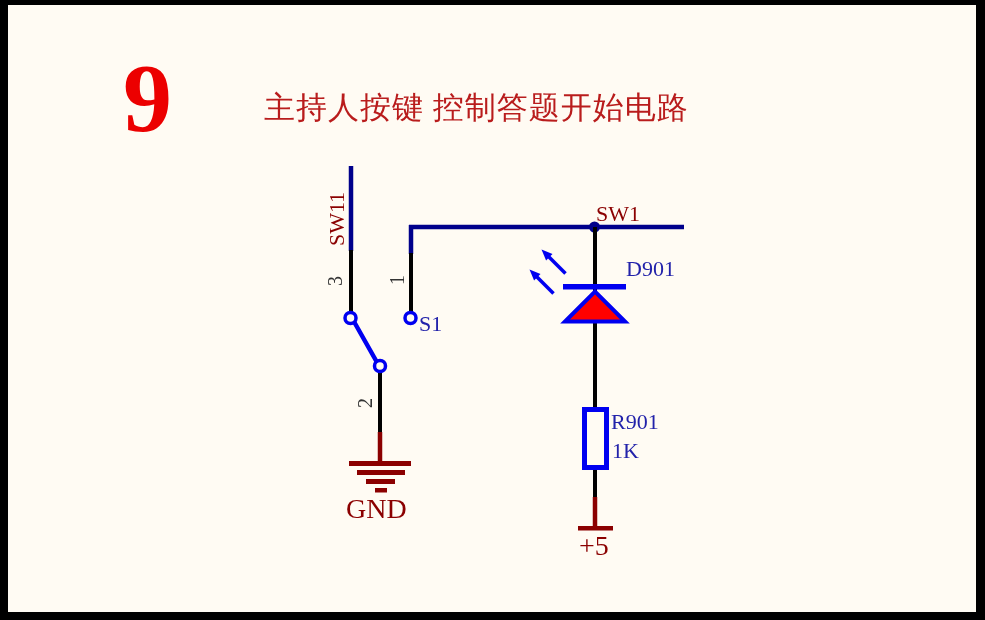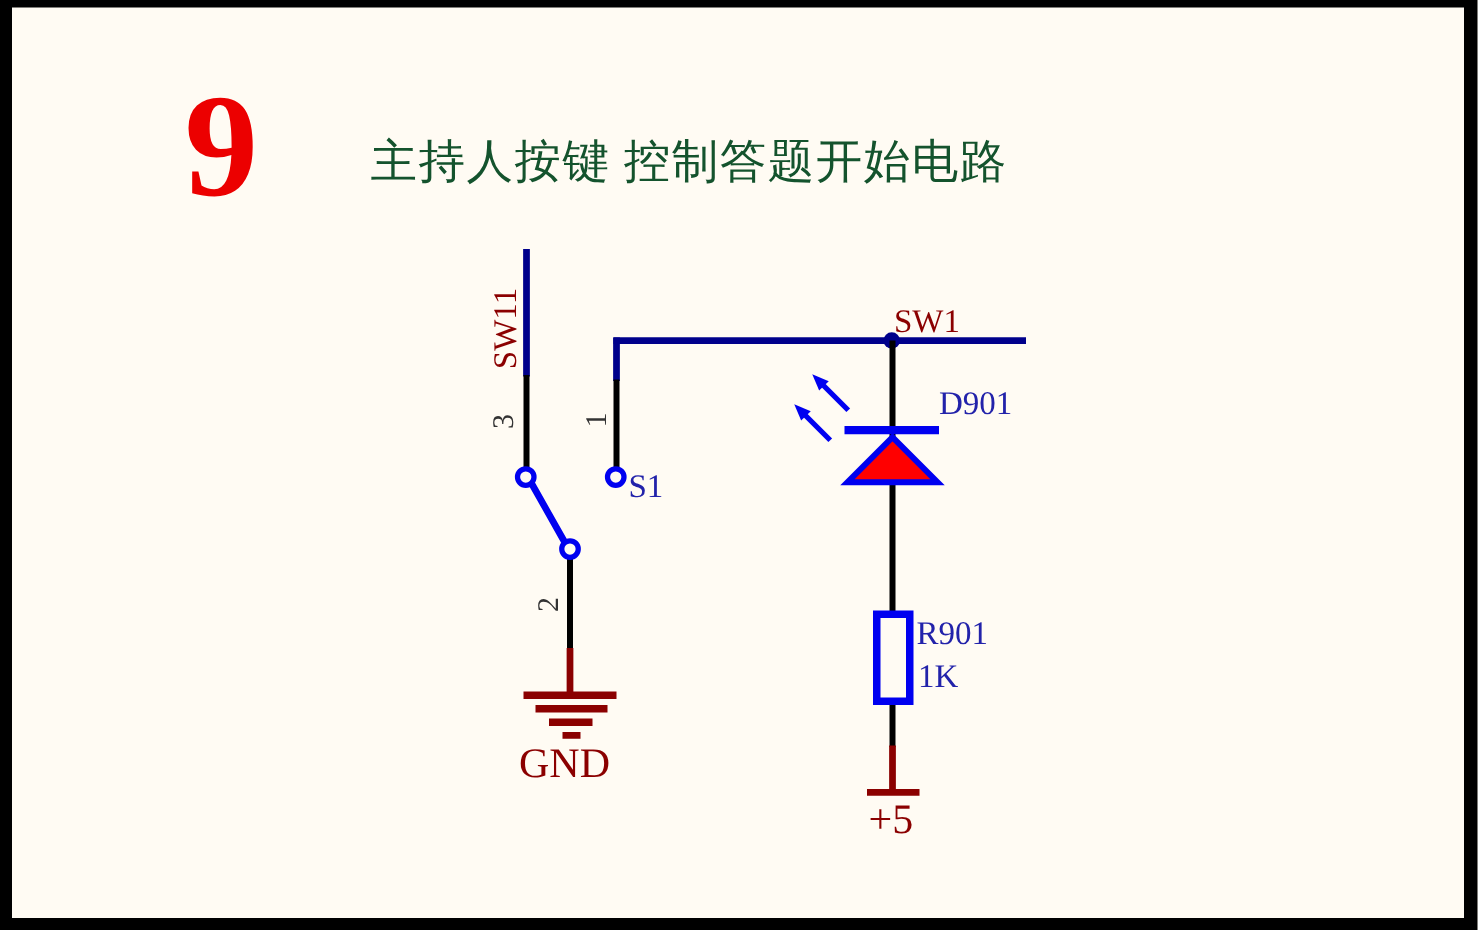--- a/index.html
+++ b/index.html
@@ -21,24 +21,24 @@
   .page-number{
     position:absolute;
     left:115px;top:44px;
     font-size:98px;
     line-height:1.0;
     font-weight:bold;
     color:#EC0000;
   }
   .page-title{
     position:absolute;
-    left:239px;top:84px;
+    left:256px;top:84px;
     font-size:31px;
     line-height:1.2;
-    color:#14532d;
+    color:#b91c1c;
     letter-spacing:1px;
     white-space:nowrap;
   }
   svg.schematic{
     position:absolute;
     left:0;top:0;
   }
   svg text{
     font-family:"Liberation Serif","DejaVu Serif",serif;
   }

